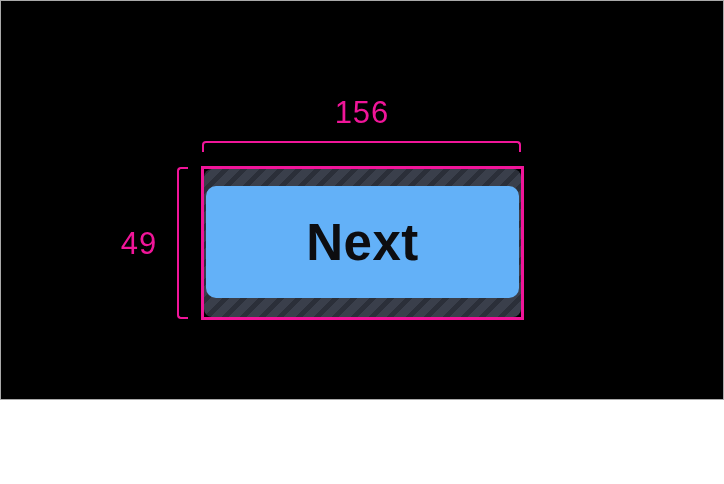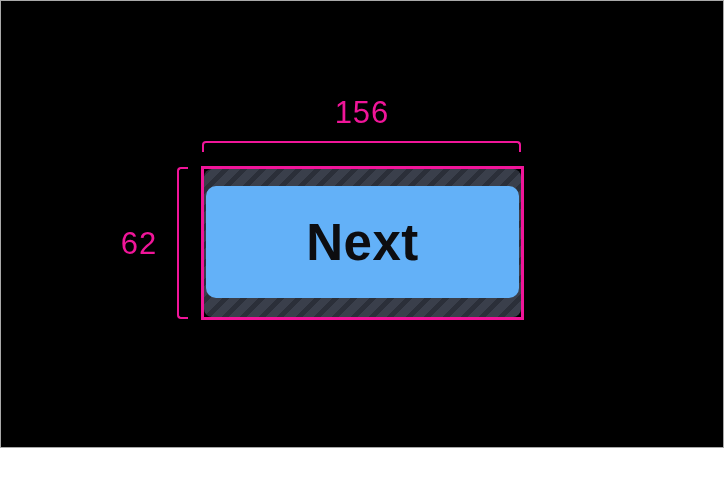--- a/index.html
+++ b/index.html
@@ -3,21 +3,21 @@
 <meta charset="utf-8">
 <style>
   html, body {
     margin: 0;
     padding: 0;
     font-family: "Liberation Sans", sans-serif;
   }
   .stage {
     position: relative;
     width: 724px;
-    height: 448px;
+    height: 400px;
     background: var(--background, #000);
     border: 1px solid var(--frame-border, #a9a9a9);
     box-sizing: border-box;
     overflow: hidden;
   }
 
   
   .dim-label {
     position: absolute;
     color: var(--accent, #f01599);
@@ -107,21 +107,21 @@
 </style>
 </head>
 <body>
 
 <div class="stage">
 
   <div class="dim-label width-label">156</div>
 
   <div class="bracket-h"></div>
 
-  <div class="dim-label height-label">62</div>
+  <div class="dim-label height-label">49</div>
 
   <div class="bracket-v"></div>
 
   <div class="touch-target">
     <div class="hatch">
       <button class="next-btn">Next</button>
     </div>
   </div>
 
 </div>

